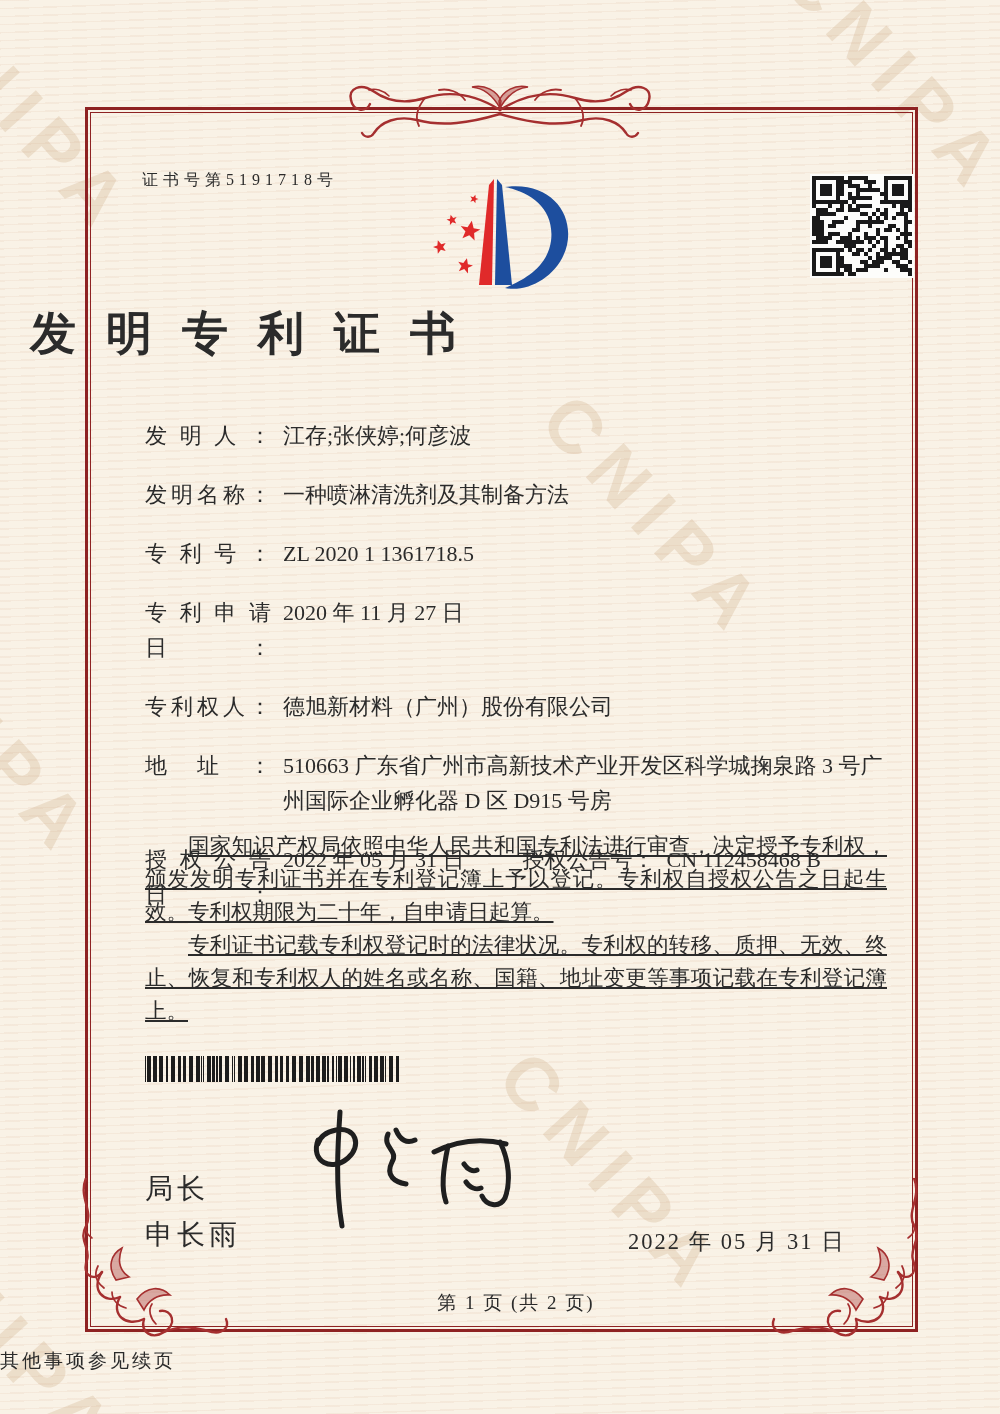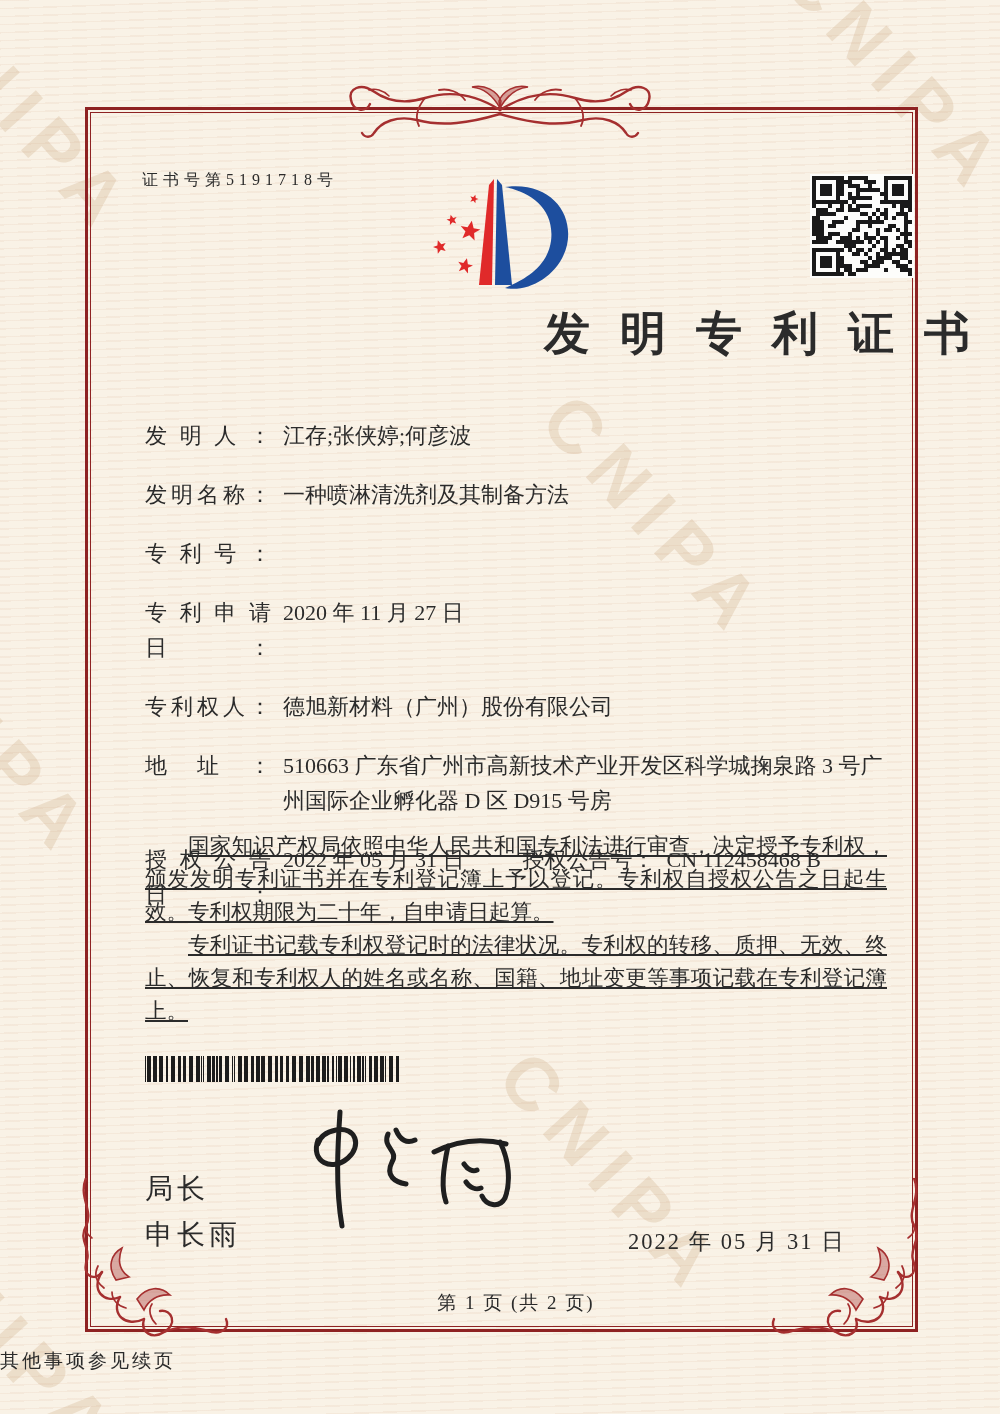--- a/index.html
+++ b/index.html
@@ -12,21 +12,21 @@
   .wm{
     position:absolute;font-family:"Liberation Sans","DejaVu Sans",sans-serif;font-weight:bold;
     font-size:74px;letter-spacing:14px;color:rgba(190,150,105,0.22);
     transform:rotate(48deg);transform-origin:left top;white-space:nowrap;pointer-events:none;
   }
   .frame{position:absolute;left:85px;top:107px;width:833px;height:1225px;border:3px solid #8e2222;box-sizing:border-box;}
   .frame::after{content:"";position:absolute;inset:2px;border:1px solid #8e2222;}
   .cert-no{position:absolute;left:142px;top:170px;font-size:16px;letter-spacing:5px;}
   .logo{position:absolute;left:410px;top:173px;}
   .qr{position:absolute;left:810px;top:174px;width:104px;height:104px;background:#fdfdfb;padding:2px;box-sizing:border-box;}
-  .title{position:absolute;left:0;top:303px;width:100%;text-align:right;font-size:46px;font-weight:bold;letter-spacing:30px;text-indent:30px;}
+  .title{position:absolute;left:0;top:303px;width:100%;text-align:left;font-size:46px;font-weight:bold;letter-spacing:30px;text-indent:30px;}
   .fields{position:absolute;left:145px;top:418px;width:742px;}
   .frow{display:flex;margin-bottom:24px;font-size:22px;line-height:35px;}
   .flabel{flex:none;width:126px;text-align:justify;text-align-last:justify;}
   .fvalue{margin-left:12px;flex:1;}
   .grant{margin-bottom:16px;}
   .grant .fvalue{flex:none;}
   .grant .flabel2{flex:none;margin-left:58px;}
   .paras{position:absolute;left:145px;top:830px;width:742px;font-size:21.5px;line-height:33px;text-align:justify;text-decoration:underline;}
   .paras p{margin:0;text-indent:2em;}
   .barcode{position:absolute;left:145px;top:1056px;width:258px;height:26px;}
@@ -451,20 +451,21 @@
     <div class="frow">
       <span class="flabel">发明人：</span>
       <span class="fvalue">江存;张侠婷;何彦波</span>
     </div>
     <div class="frow">
       <span class="flabel">发明名称：</span>
       <span class="fvalue">一种喷淋清洗剂及其制备方法</span>
     </div>
     <div class="frow">
       <span class="flabel">专利号：</span>
+      <span class="fvalue">ZL 2020 1 1361718.5</span>
     </div>
     <div class="frow">
       <span class="flabel">专利申请日：</span>
       <span class="fvalue">2020 年 11 月 27 日</span>
     </div>
     <div class="frow">
       <span class="flabel">专利权人：</span>
       <span class="fvalue">德旭新材料（广州）股份有限公司</span>
     </div>
     <div class="frow">

